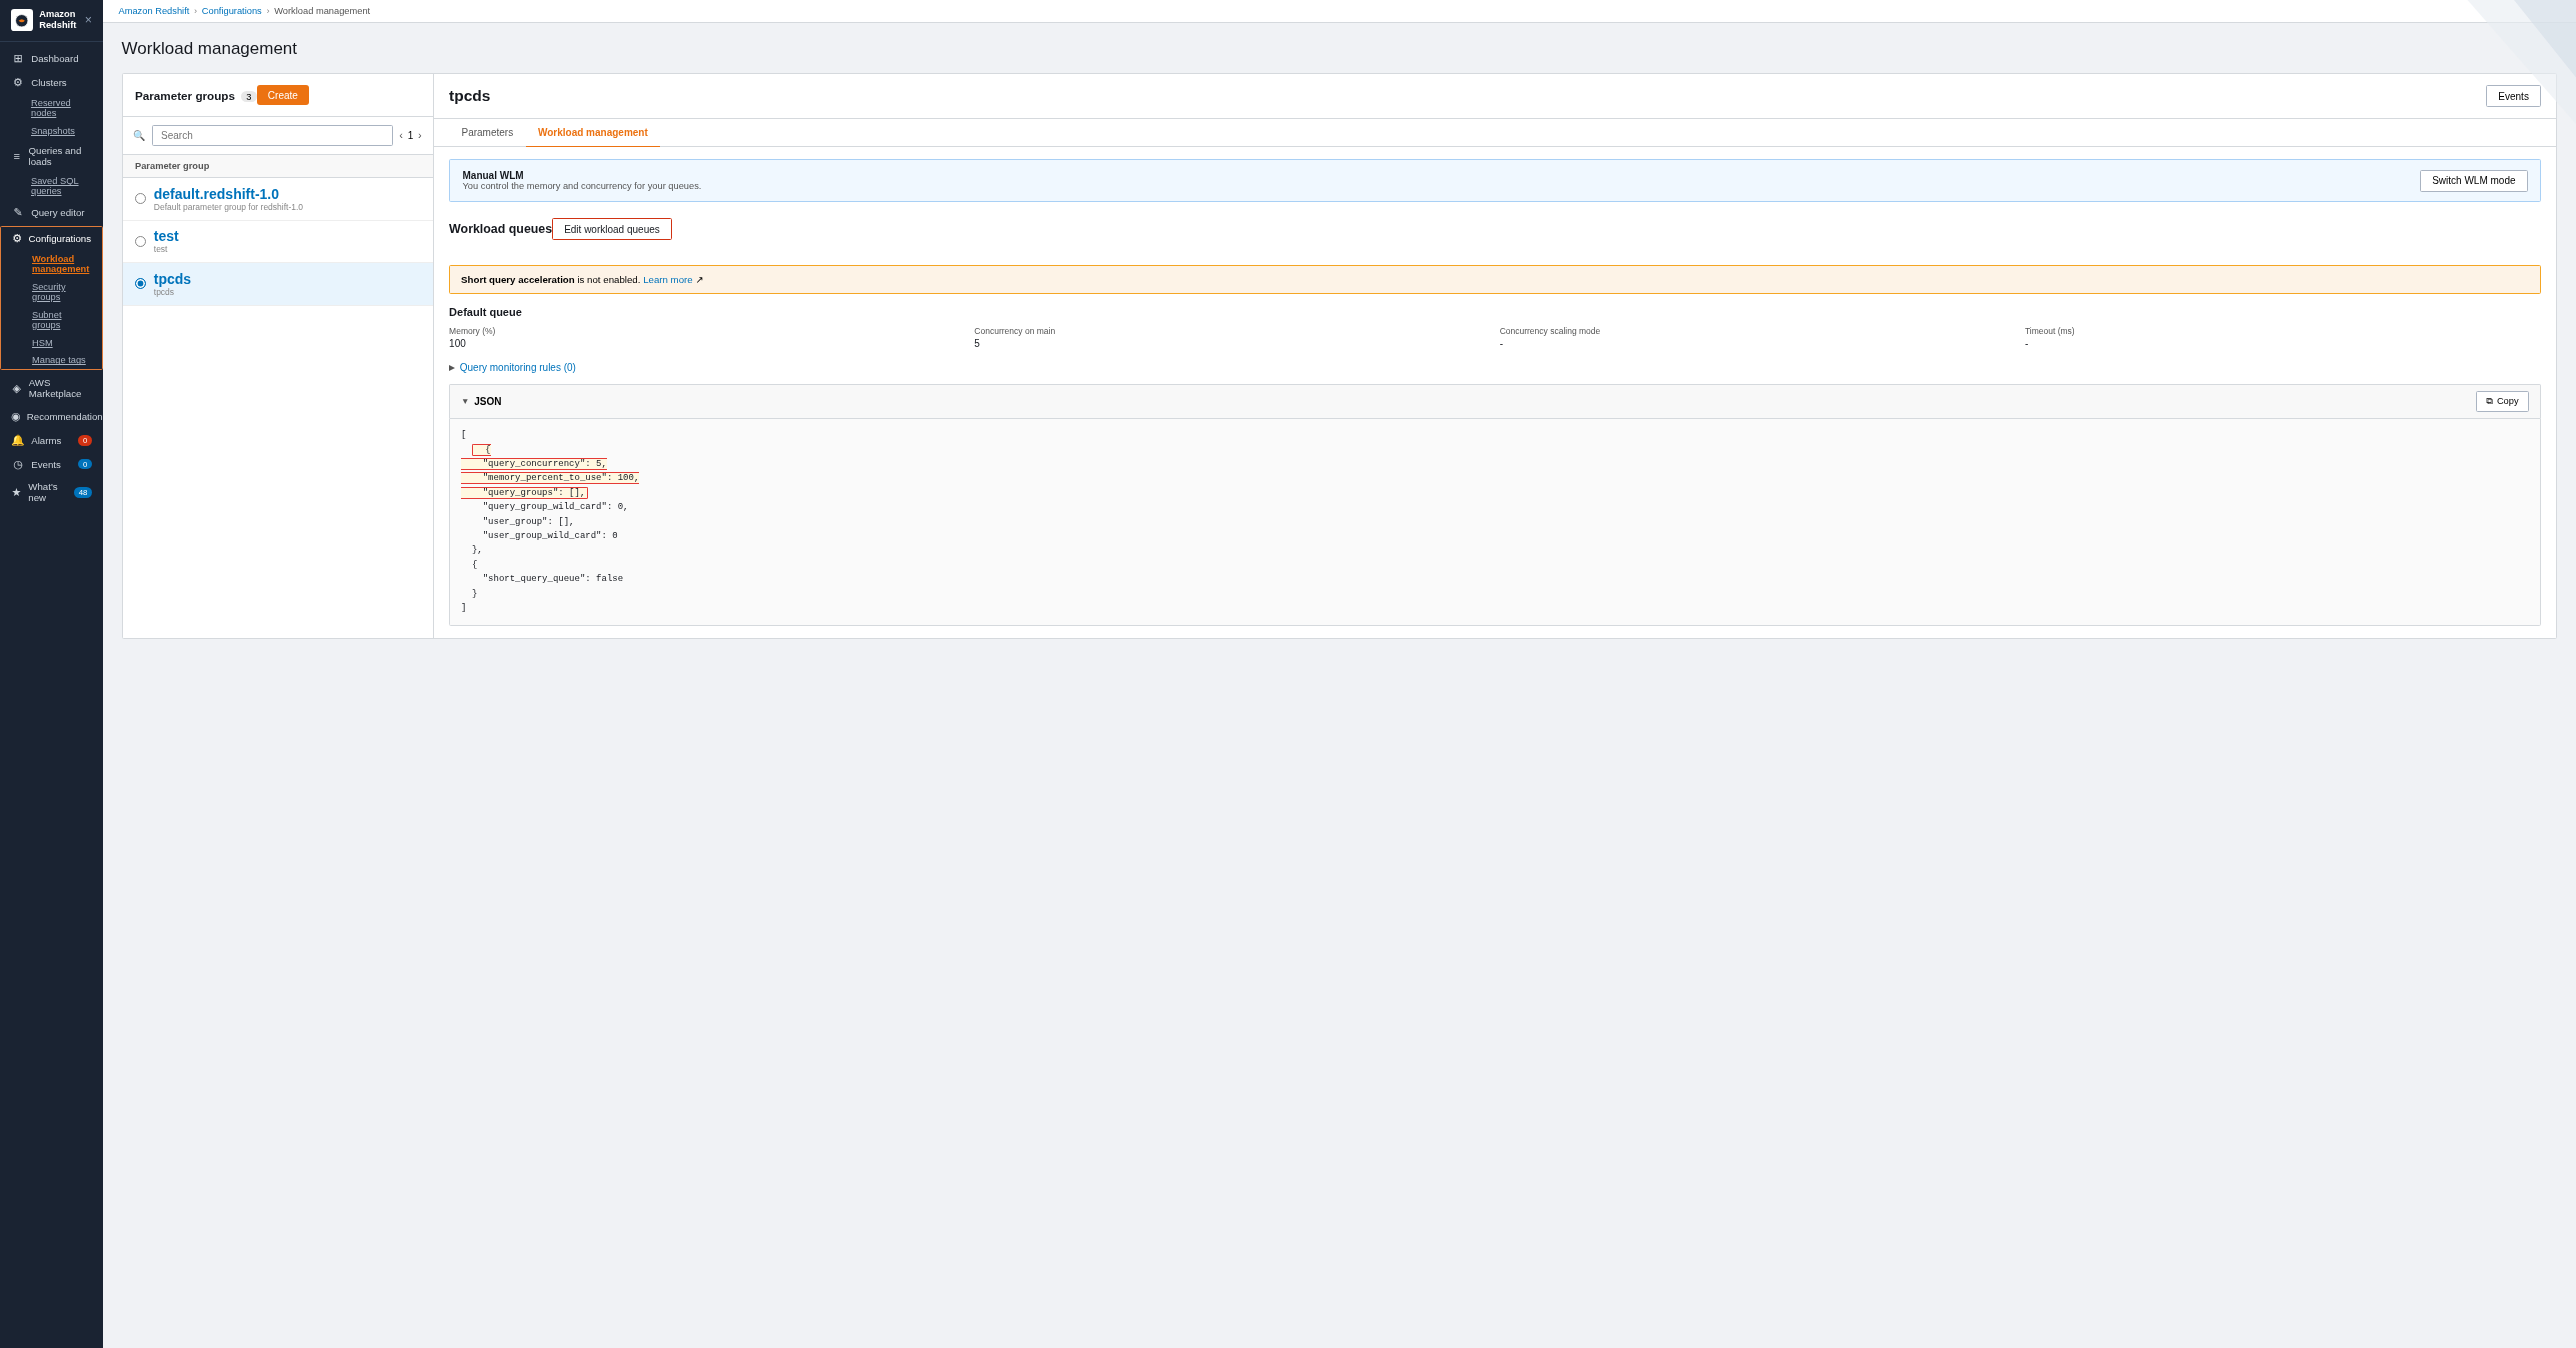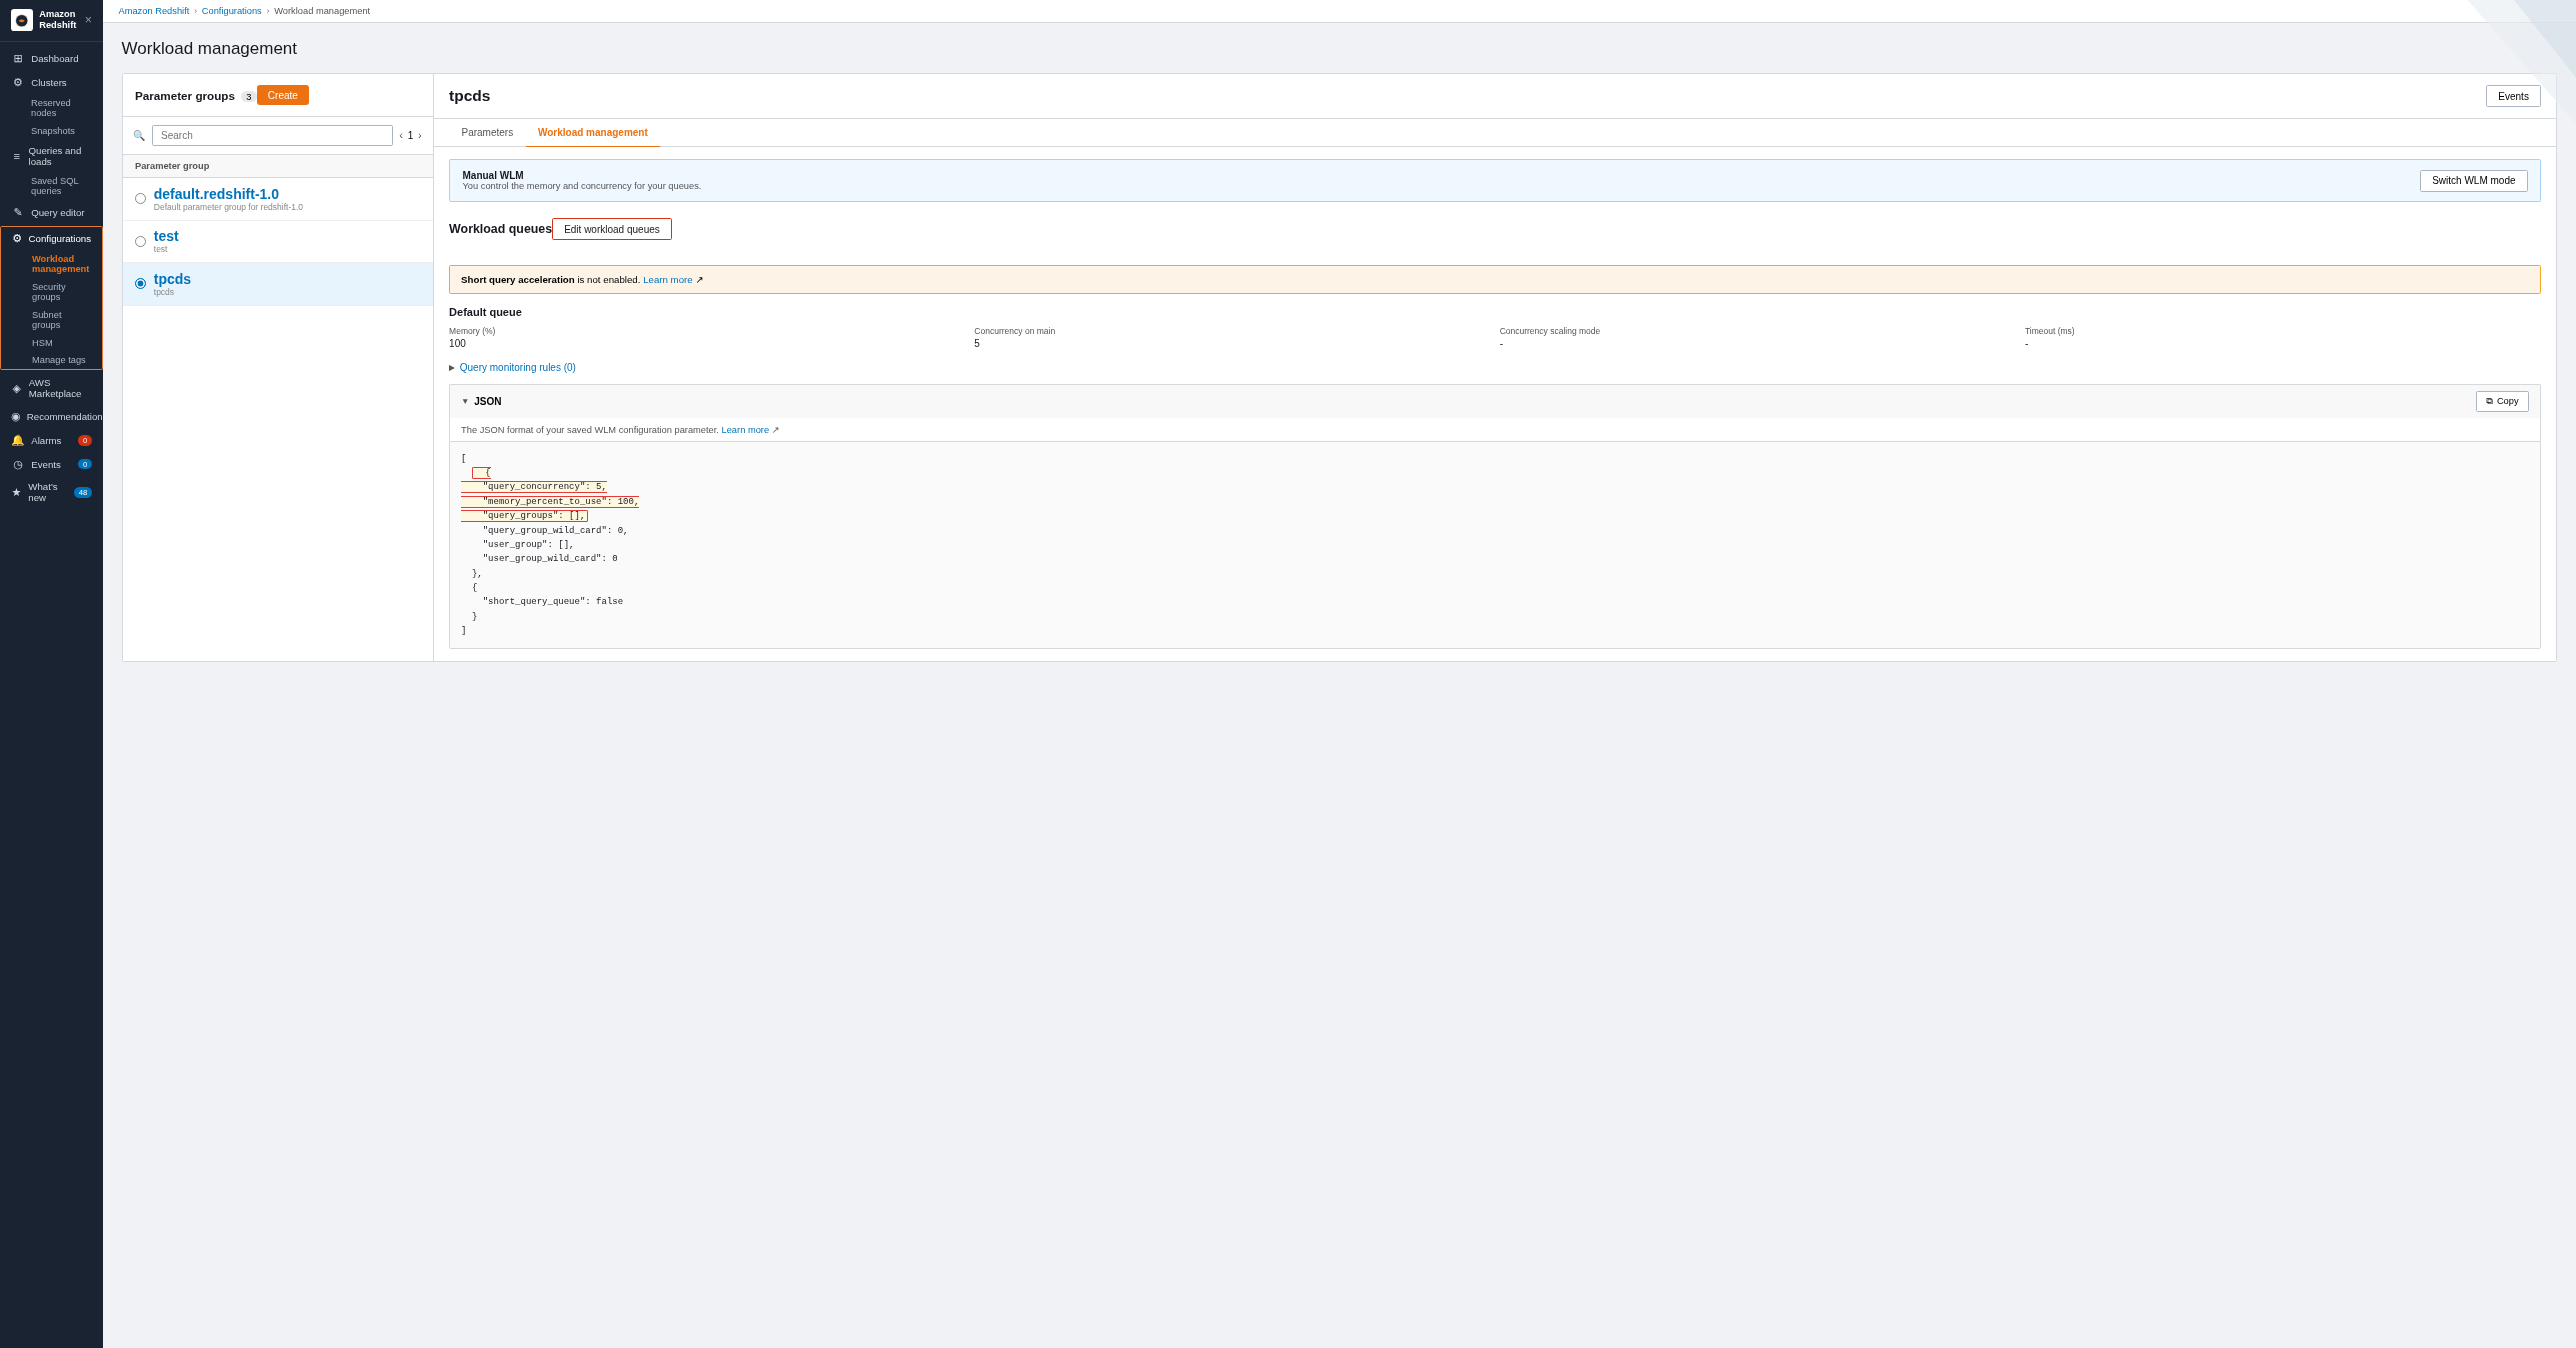--- a/index.html
+++ b/index.html
@@ -45,20 +45,21 @@
       color: #cdd4dc;
       font-size: 9.7px;
     }
     .nav-item.active { color: #fff; }
     .nav-item .nav-icon { font-size: 11px; width: 14px; text-align: center; }
     .nav-sub-item {
       padding: 3.9px 11px 3.9px 31px;
       cursor: pointer;
       color: #aab4c2;
       font-size: 9.3px;
+      text-decoration: underline;
     }
     .nav-sub-item.active-sub { color: #ec7211; font-weight: 600; }
     .badge {
       background: #0073bb;
       color: #fff;
       border-radius: 7.8px;
       padding: 0.8px 4.7px;
       font-size: 7.8px;
       margin-left: auto;
     }
@@ -598,25 +599,20 @@
             <div class="json-header">
               <div class="json-title">
                 <span class="json-collapse-icon">▼</span>
                 <span>JSON</span>
               </div>
               <button class="btn-copy">
                 <span>⧉</span>
                 <span>Copy</span>
               </button>
             </div>
-            <div class="json-desc">
-              <span>The JSON format of your saved WLM configuration parameter.</span>
-              <a href="#">Learn more</a>
-              <span> ↗</span>
-            </div>
             <div class="json-code-box"><span>[</span>
   <span class="json-highlight">  {
     "query_concurrency": 5,
     "memory_percent_to_use": 100,
     "query_groups": [],</span>
     "query_group_wild_card": 0,
     "user_group": [],
     "user_group_wild_card": 0
   },
   {

